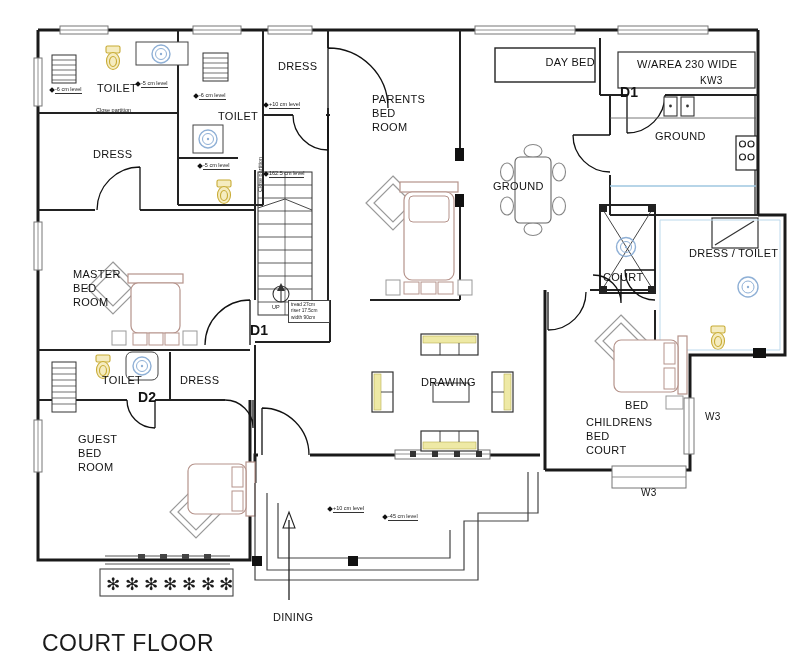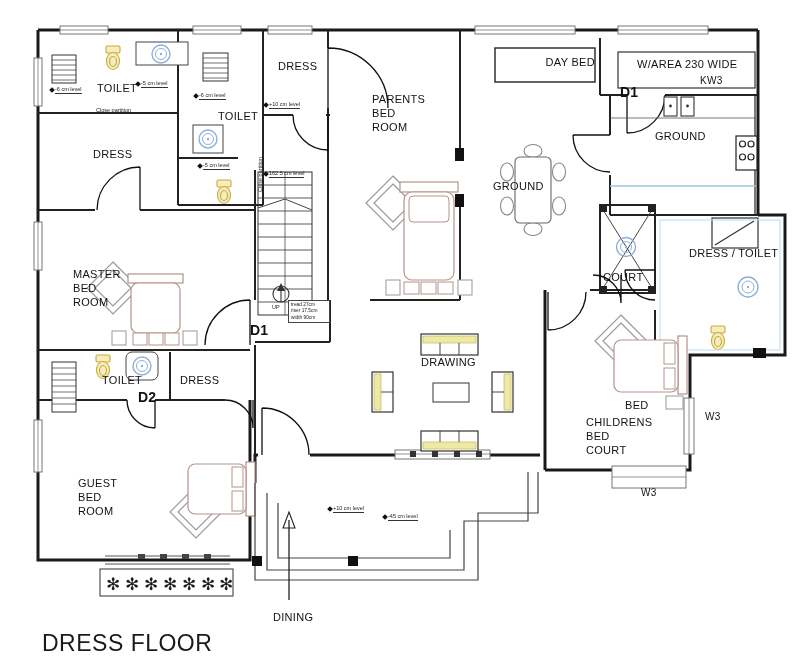--- a/index.html
+++ b/index.html
@@ -354,24 +354,24 @@
   <div class="lbl w3" style="left:700px;top:75px">KW3</div>
   <div class="lbl" style="left:655px;top:130px">GROUND</div>
   <div class="lbl" style="left:493px;top:180px">GROUND</div>
   <div class="lbl" style="left:603px;top:271px">COURT</div>
   <div class="lbl" style="left:689px;top:247px">DRESS / TOILET</div>
   <div class="lbl" style="left:73px;top:268px">MASTER
 BED
 ROOM</div>
   <div class="lbl" style="left:102px;top:374px">TOILET</div>
   <div class="lbl" style="left:180px;top:374px">DRESS</div>
-  <div class="lbl" style="left:78px;top:477px">GUEST
+  <div class="lbl" style="left:78px;top:433px">GUEST
 BED
 ROOM</div>
-  <div class="lbl" style="left:421px;top:356px">DRAWING</div>
+  <div class="lbl" style="left:421px;top:376px">DRAWING</div>
   <div class="lbl" style="left:625px;top:399px">BED</div>
   <div class="lbl" style="left:586px;top:416px">CHILDRENS
 BED
 COURT</div>
   <div class="lbl" style="left:273px;top:611px">DINING</div>
 
   <div class="lbl sm" style="left:620px;top:84px">D1</div>
   <div class="lbl sm" style="left:250px;top:322px">D1</div>
   <div class="lbl sm" style="left:138px;top:389px">D2</div>
   <div class="lbl w3" style="left:705px;top:411px">W3</div>
@@ -411,15 +411,15 @@
       <span class="lvl-t">+10 cm level</span>
     </div>
   <div class="lvl" style="left:383px;top:513px">
       <span class="dia"></span>
       <span class="lvl-t">-45 cm level</span>
     </div>
 
   <div class="tiny" style="position:absolute;left:96px;top:107px">Close partition</div>
   <div class="vtext" style="left:257px;top:128px;height:64px">Close partition</div>
 
-  <div class="title" style="left:42px;top:630px">DRESS FLOOR</div>
+  <div class="title" style="left:42px;top:630px">COURT FLOOR</div>
 
 </div>
 
 </body></html>

